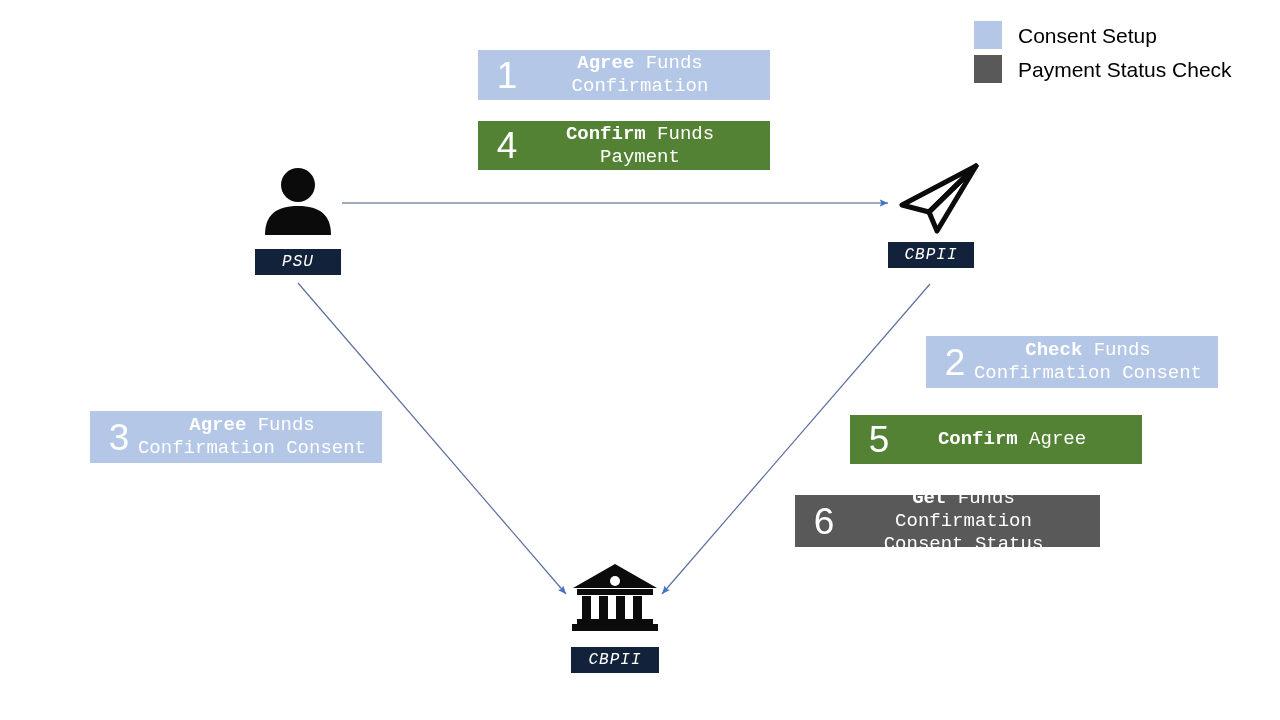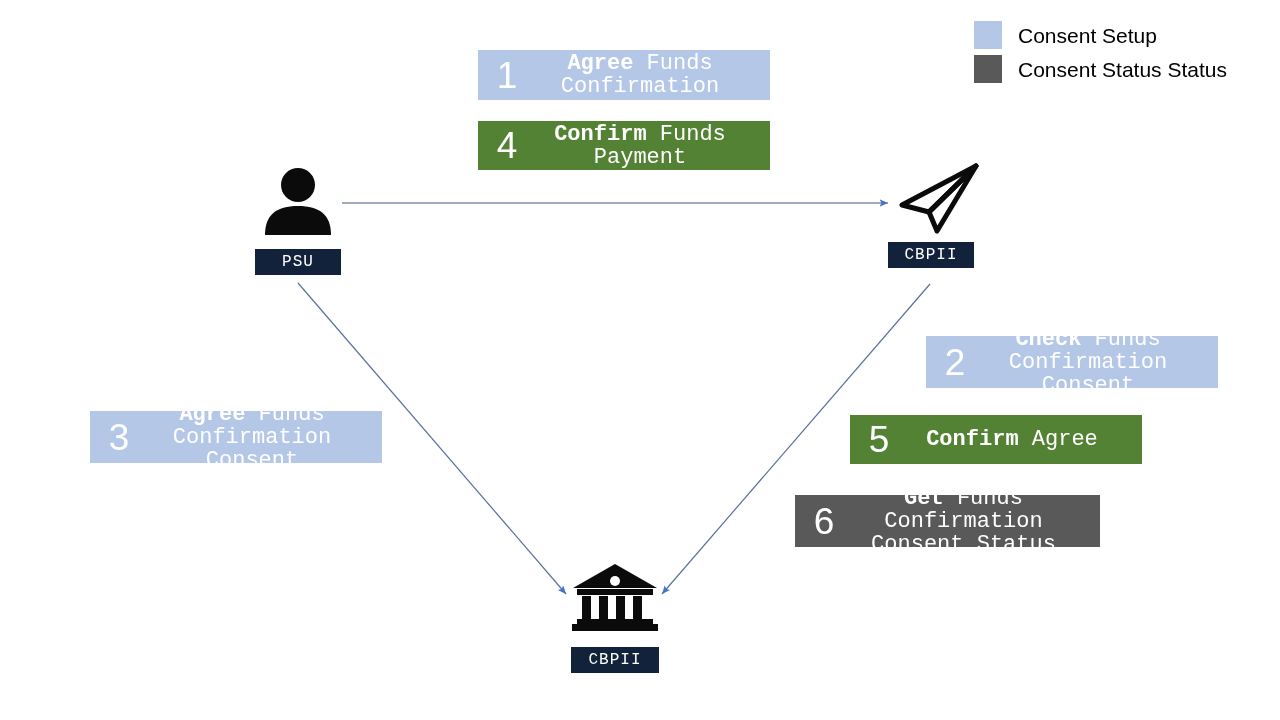--- a/index.html
+++ b/index.html
@@ -35,31 +35,31 @@
     font-weight:300;
     font-size:37px;
     color:#ffffff;
     line-height:1;
     flex:0 0 auto;
     text-align:center;
   }
   .step-text{
     flex:1 1 auto;
     font-family:"Liberation Mono","DejaVu Sans Mono",monospace;
-    font-size:22px;
+    font-size:19px;
     color:#ffffff;
     line-height:23px;
     text-align:center;
     letter-spacing:0px;
     white-space:pre-line;
   }
   .step-text b{font-weight:bold;}
 
   
-  .node{position:absolute;}
+  .node{position:absolute;font-style:italic;}
   .node-icon{display:block;}
   .node-label{
     background:#12223a;
     color:#ffffff;
     font-family:"Liberation Mono","DejaVu Sans Mono",monospace;
     font-size:16px;
     letter-spacing:1px;
     text-align:center;
     line-height:26px;
     height:26px;
@@ -82,21 +82,21 @@
     <line x1="930" y1="282" x2="662" y2="592" stroke="#5b6e9e" stroke-width="1.2" marker-end="url(#ah)"></line>
   </svg>
 
   <div class="legend">
     <div class="legend-row">
       <div class="legend-swatch" style="background:#b4c7e7"></div>
       <div class="legend-label">Consent Setup</div>
     </div>
     <div class="legend-row">
       <div class="legend-swatch" style="background:#595959"></div>
-      <div class="legend-label">Consent Status Status</div>
+      <div class="legend-label">Payment Status Check</div>
     </div>
   </div>
 
   <div class="step" style="left:478px;top:48px;width:292px;height:50px;background:#b4c7e7;padding:0 14px 0 12px;">
     <div class="step-num" style="width:34px;">1</div>
     <div class="step-text"><b>Agree</b> <span>Funds
 Confirmation</span></div>
   </div>
 
   <div class="step" style="left:478px;top:119px;width:292px;height:49px;background:#548235;padding:0 14px 0 12px;">

